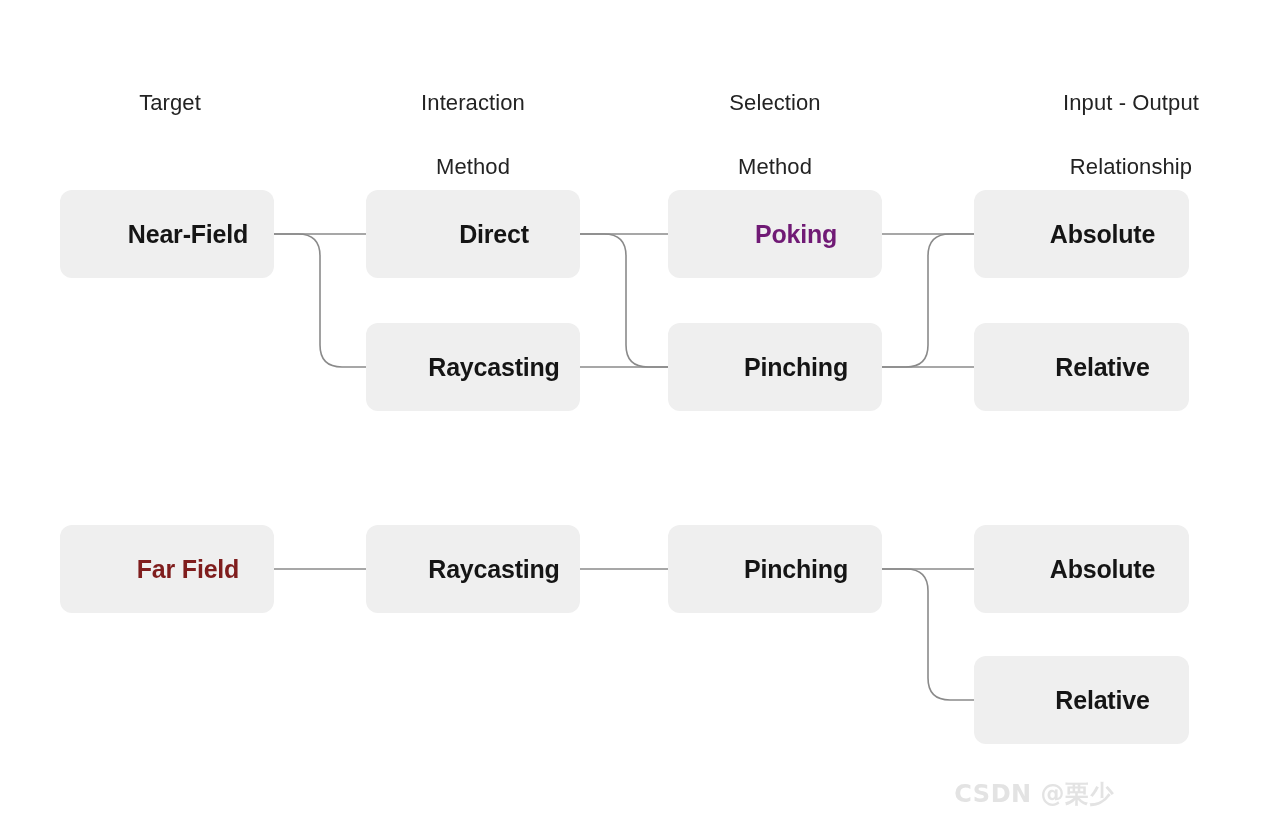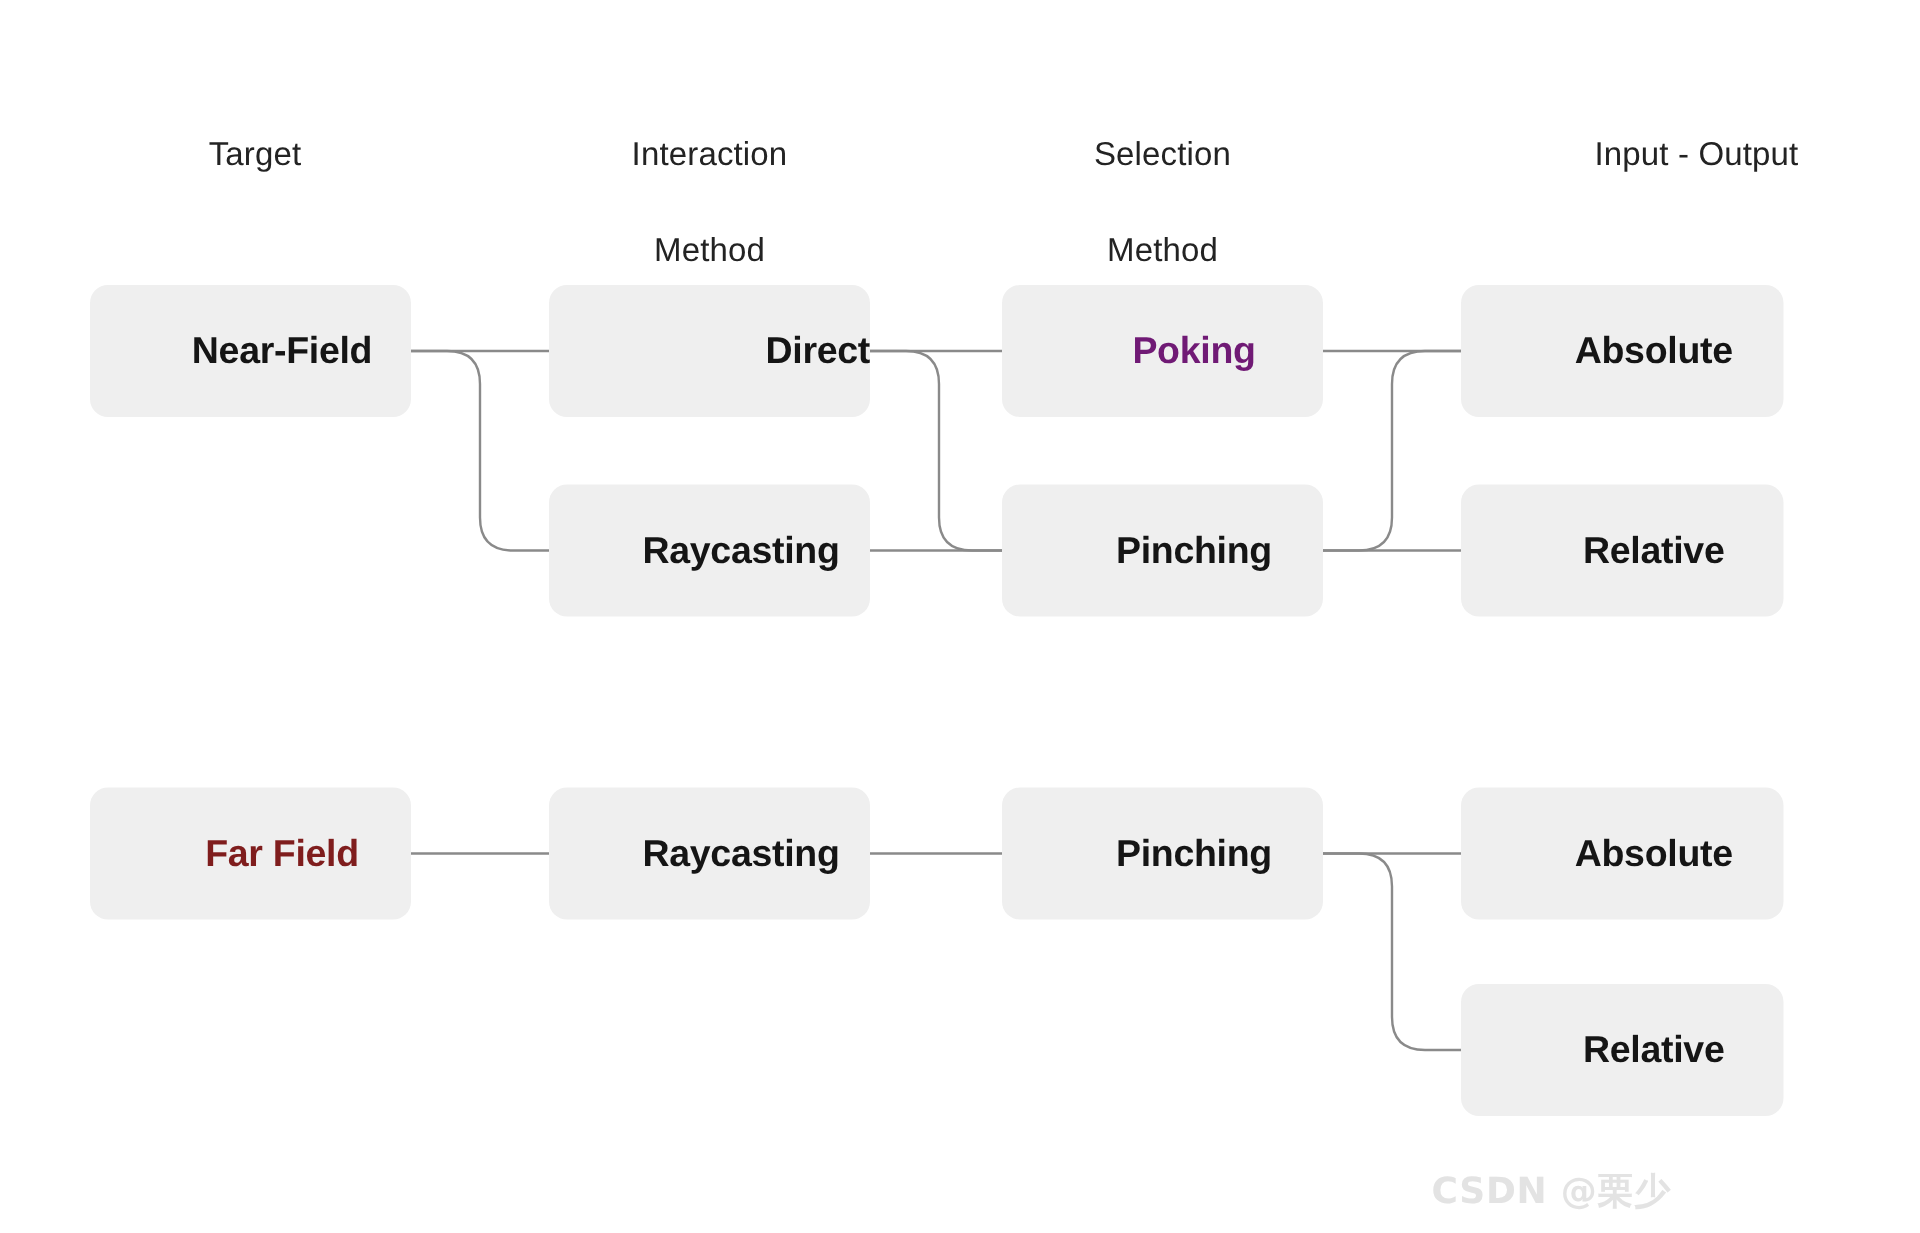--- a/index.html
+++ b/index.html
@@ -87,20 +87,21 @@
   <div class="col-header" style="left:343px;">
     <span class="hl">Interaction</span>
     <span class="hl">Method</span>
   </div>
   <div class="col-header" style="left:645px;">
     <span class="hl">Selection</span>
     <span class="hl">Method</span>
   </div>
   <div class="col-header" style="left:1001px;">
     <span class="hl">Input - Output</span>
+    <span class="hl">Relationship</span>
   </div>
 
   <svg id="links" viewBox="0 0 1280 822" width="1280" height="822" xmlns="http://www.w3.org/2000/svg">
       <path d="M 274 234 L 366 234" fill="none" stroke="#8a8a8a" stroke-width="1.6" stroke-linecap="butt"></path>
       <path d="M 274 234 L 298 234 Q 320 234 320 256 L 320 345 Q 320 367 342 367 L 366 367" fill="none" stroke="#8a8a8a" stroke-width="1.6" stroke-linecap="butt"></path>
       <path d="M 580 234 L 668 234" fill="none" stroke="#8a8a8a" stroke-width="1.6" stroke-linecap="butt"></path>
       <path d="M 580 234 L 604 234 Q 626 234 626 256 L 626 345 Q 626 367 648 367 L 668 367" fill="none" stroke="#8a8a8a" stroke-width="1.6" stroke-linecap="butt"></path>
       <path d="M 580 367 L 668 367" fill="none" stroke="#8a8a8a" stroke-width="1.6" stroke-linecap="butt"></path>
       <path d="M 882 234 L 974 234" fill="none" stroke="#8a8a8a" stroke-width="1.6" stroke-linecap="butt"></path>
       <path d="M 882 367 L 906 367 Q 928 367 928 345 L 928 256 Q 928 234 950 234 L 974 234" fill="none" stroke="#8a8a8a" stroke-width="1.6" stroke-linecap="butt"></path>
@@ -108,21 +109,21 @@
       <path d="M 274 569 L 366 569" fill="none" stroke="#8a8a8a" stroke-width="1.6" stroke-linecap="butt"></path>
       <path d="M 580 569 L 668 569" fill="none" stroke="#8a8a8a" stroke-width="1.6" stroke-linecap="butt"></path>
       <path d="M 882 569 L 974 569" fill="none" stroke="#8a8a8a" stroke-width="1.6" stroke-linecap="butt"></path>
       <path d="M 882 569 L 906 569 Q 928 569 928 591 L 928 678 Q 928 700 950 700 L 974 700" fill="none" stroke="#8a8a8a" stroke-width="1.6" stroke-linecap="butt"></path>
     </svg>
 
   <div id="nodes">
       <div class="node" style="left: 60px; top: 190px; width: 214px; height: 88px; background: rgb(239, 239, 239); color: rgb(21, 21, 21);">
         <span>Near-Field</span>
       </div>
-      <div class="node" style="left: 366px; top: 190px; width: 214px; height: 88px; background: rgb(239, 239, 239); color: rgb(21, 21, 21); justify-content: flex-end;">
+      <div class="node" style="left: 366px; top: 190px; width: 214px; height: 88px; background: rgb(239, 239, 239); color: rgb(21, 21, 21);">
         <span>Direct</span>
       </div>
       <div class="node" style="left: 366px; top: 323px; width: 214px; height: 88px; background: rgb(239, 239, 239); color: rgb(21, 21, 21);">
         <span>Raycasting</span>
       </div>
       <div class="node" style="left: 668px; top: 190px; width: 214px; height: 88px; background: rgb(239, 239, 239); color: #701a75;">
         <span>Poking</span>
       </div>
       <div class="node" style="left: 668px; top: 323px; width: 214px; height: 88px; background: rgb(239, 239, 239); color: rgb(21, 21, 21);">
         <span>Pinching</span>

